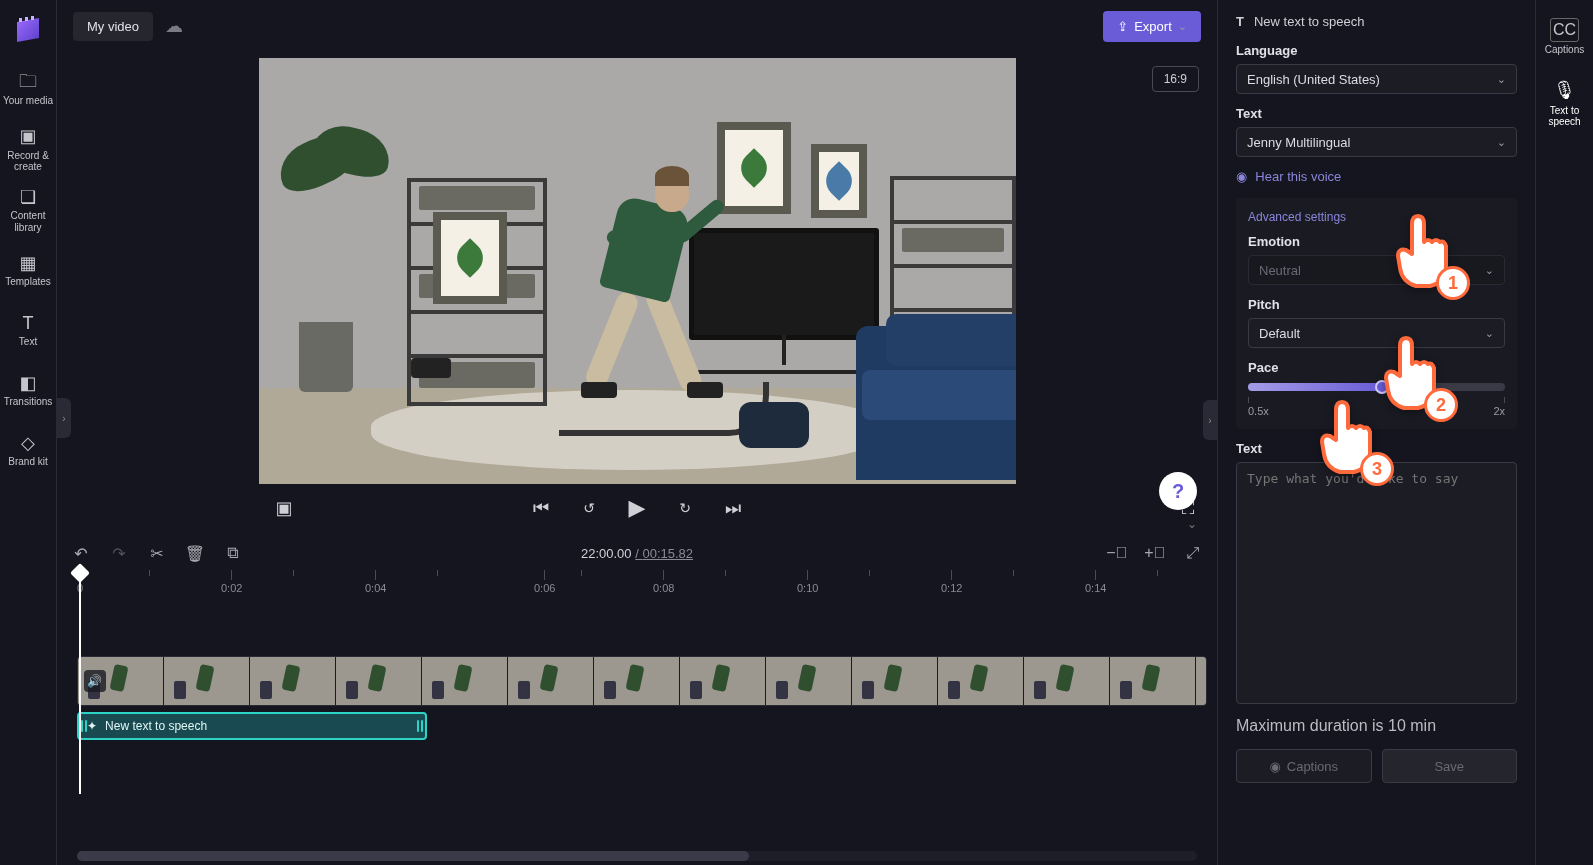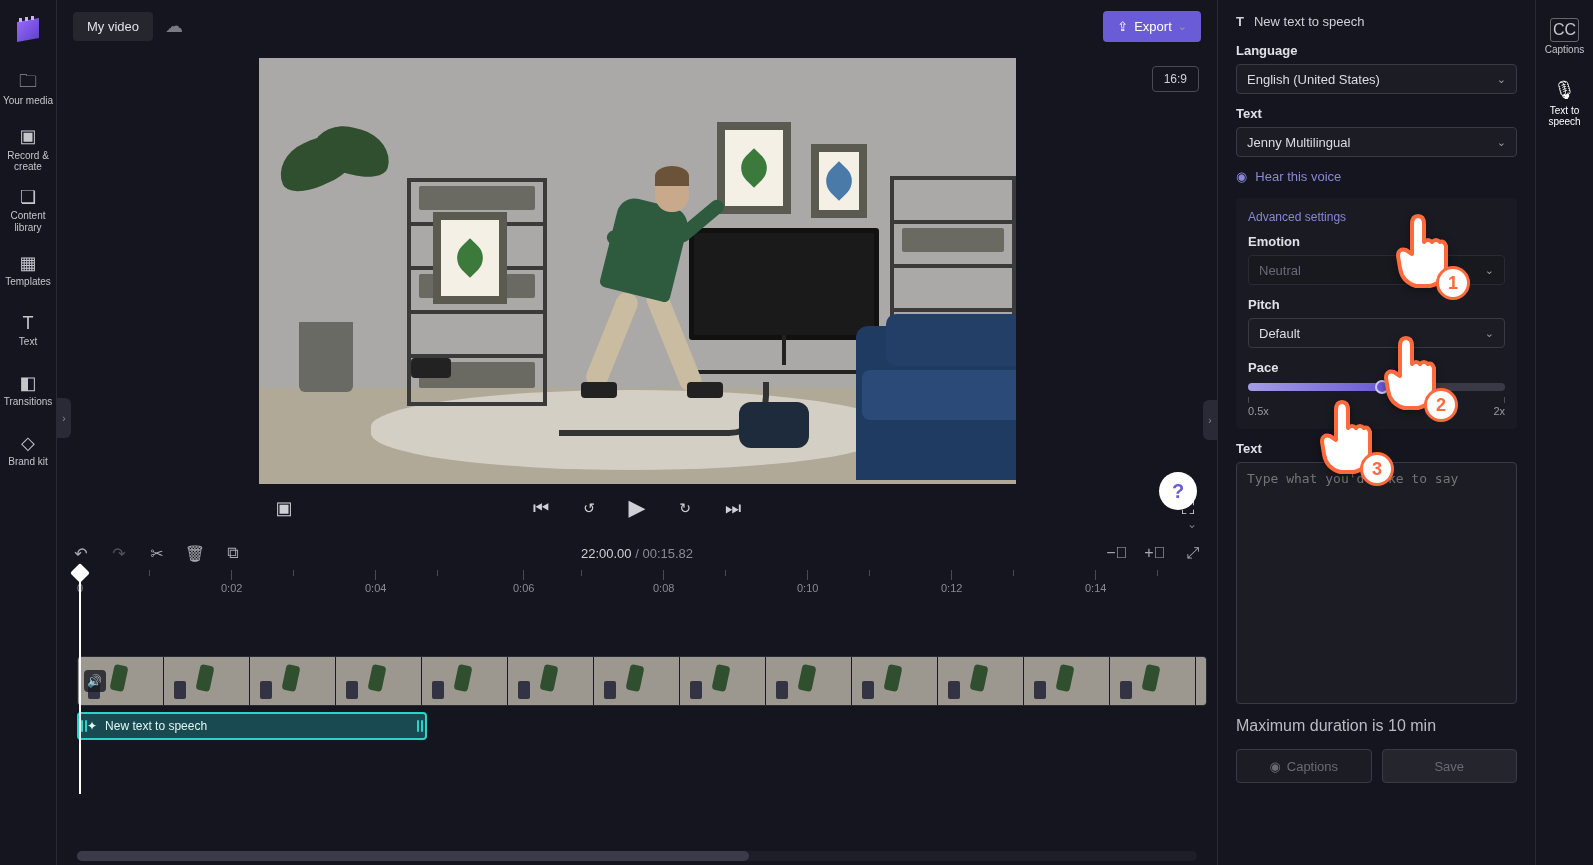--- a/index.html
+++ b/index.html
@@ -149,21 +149,21 @@
       display:flex; align-items:center; justify-content:center; color:#777; font-size:12px;
     }
 
     
     .tl-toolbar{
       position:absolute; left:57px; right:376px; top:536px; height:34px;
       display:flex; align-items:center; padding:0 14px; gap:18px;
     }
     .tl-tool{width:20px; height:20px; color:#a9a9b2; display:flex;align-items:center;justify-content:center; font-size:16px; cursor:pointer;}
     .tl-time{ position:absolute; left:50%; transform:translateX(-50%); font-size:13px; color:#cfcfd6;}
-    .tl-time .dur{color:#8a8a96;}
+    .tl-time .dur{color:#8a8a96;text-decoration:underline;}
     .tl-zoom{ margin-left:auto; display:flex; gap:18px; align-items:center;}
 
     .ruler{
       position:absolute; left:57px; right:376px; top:570px; height:24px;
     }
     .playhead{
       position:absolute; left:73px; top:566px; width:14px; height:230px;
       z-index:10; pointer-events:none;
     }
     .playhead .diamond{ width:14px; height:14px; background:#fff; transform:rotate(45deg); border-radius:2px;}
@@ -445,21 +445,21 @@
     <div class="tick" style="left:216px;">
         <div class="m"></div>
       </div>
     <div class="tick major" style="left:288px;">
         <div class="m"></div>
         <div class="lab">0:04</div>
       </div>
     <div class="tick" style="left:360px;">
         <div class="m"></div>
       </div>
-    <div class="tick major" style="left:436px;text-align:center;">
+    <div class="tick major" style="left:457px;text-align:center;">
         <div class="m"></div>
         <div class="lab">0:06</div>
       </div>
     <div class="tick" style="left:504px;">
         <div class="m"></div>
       </div>
     <div class="tick major" style="left:576px;">
         <div class="m"></div>
         <div class="lab">0:08</div>
       </div>

